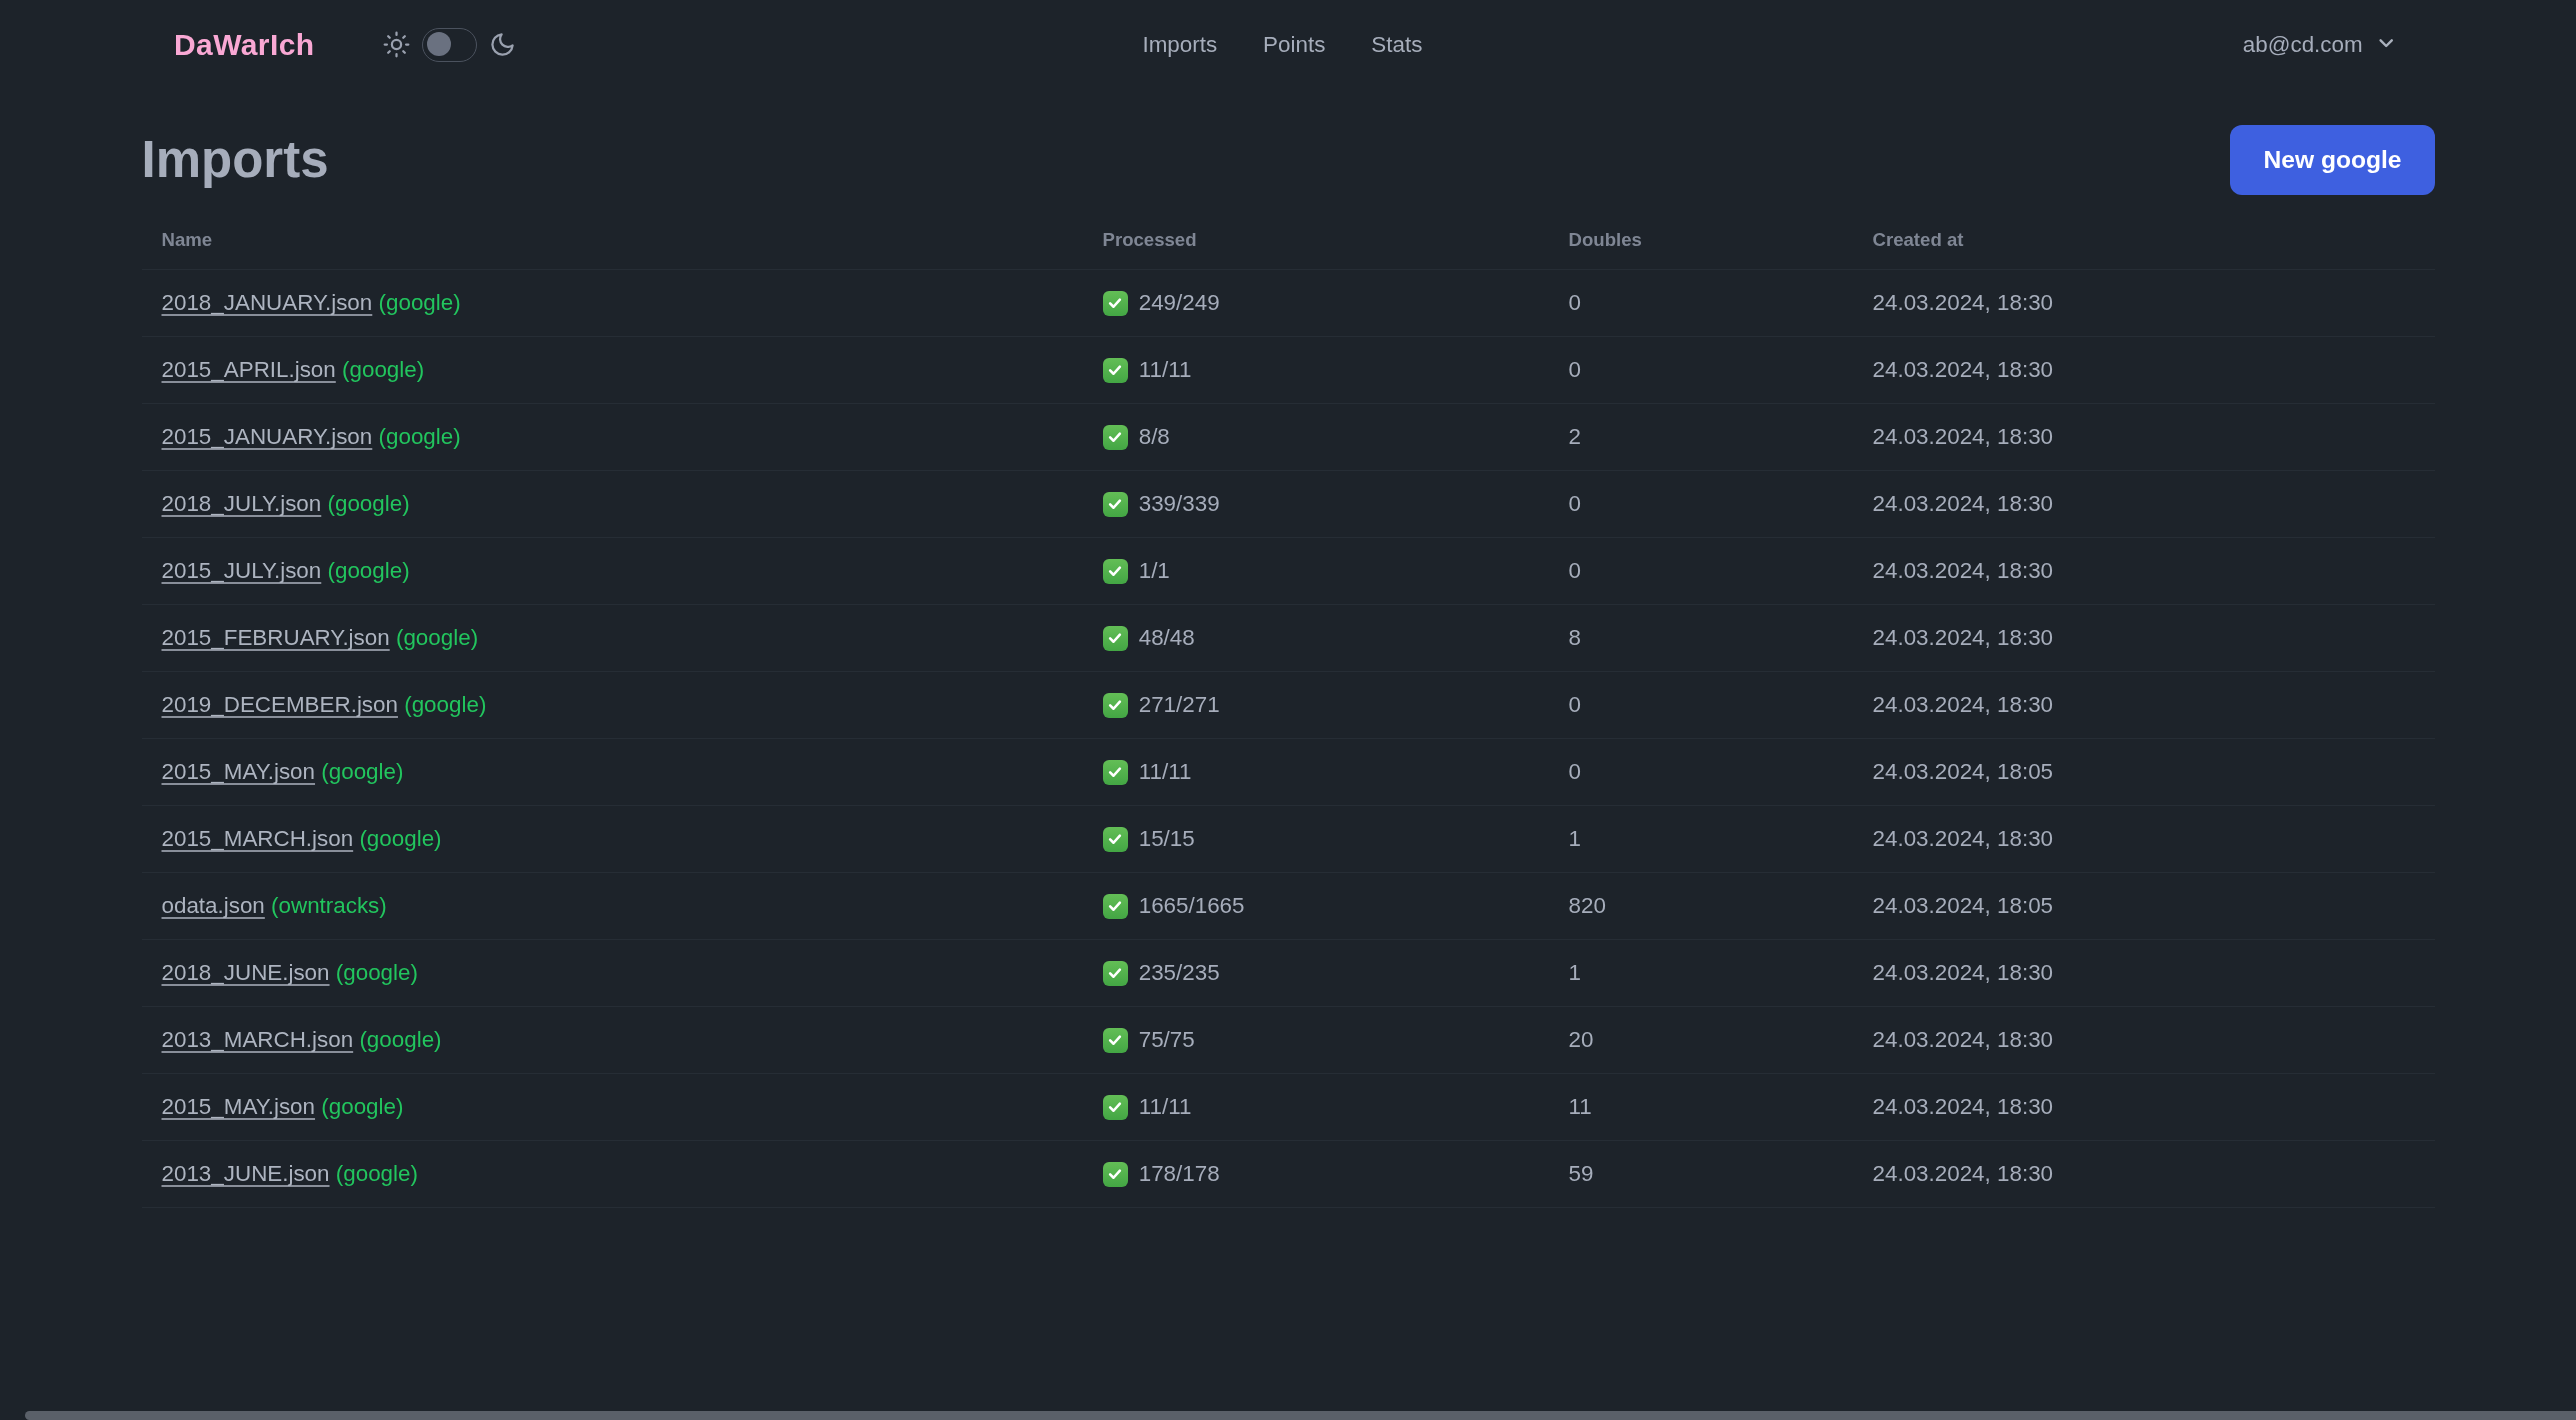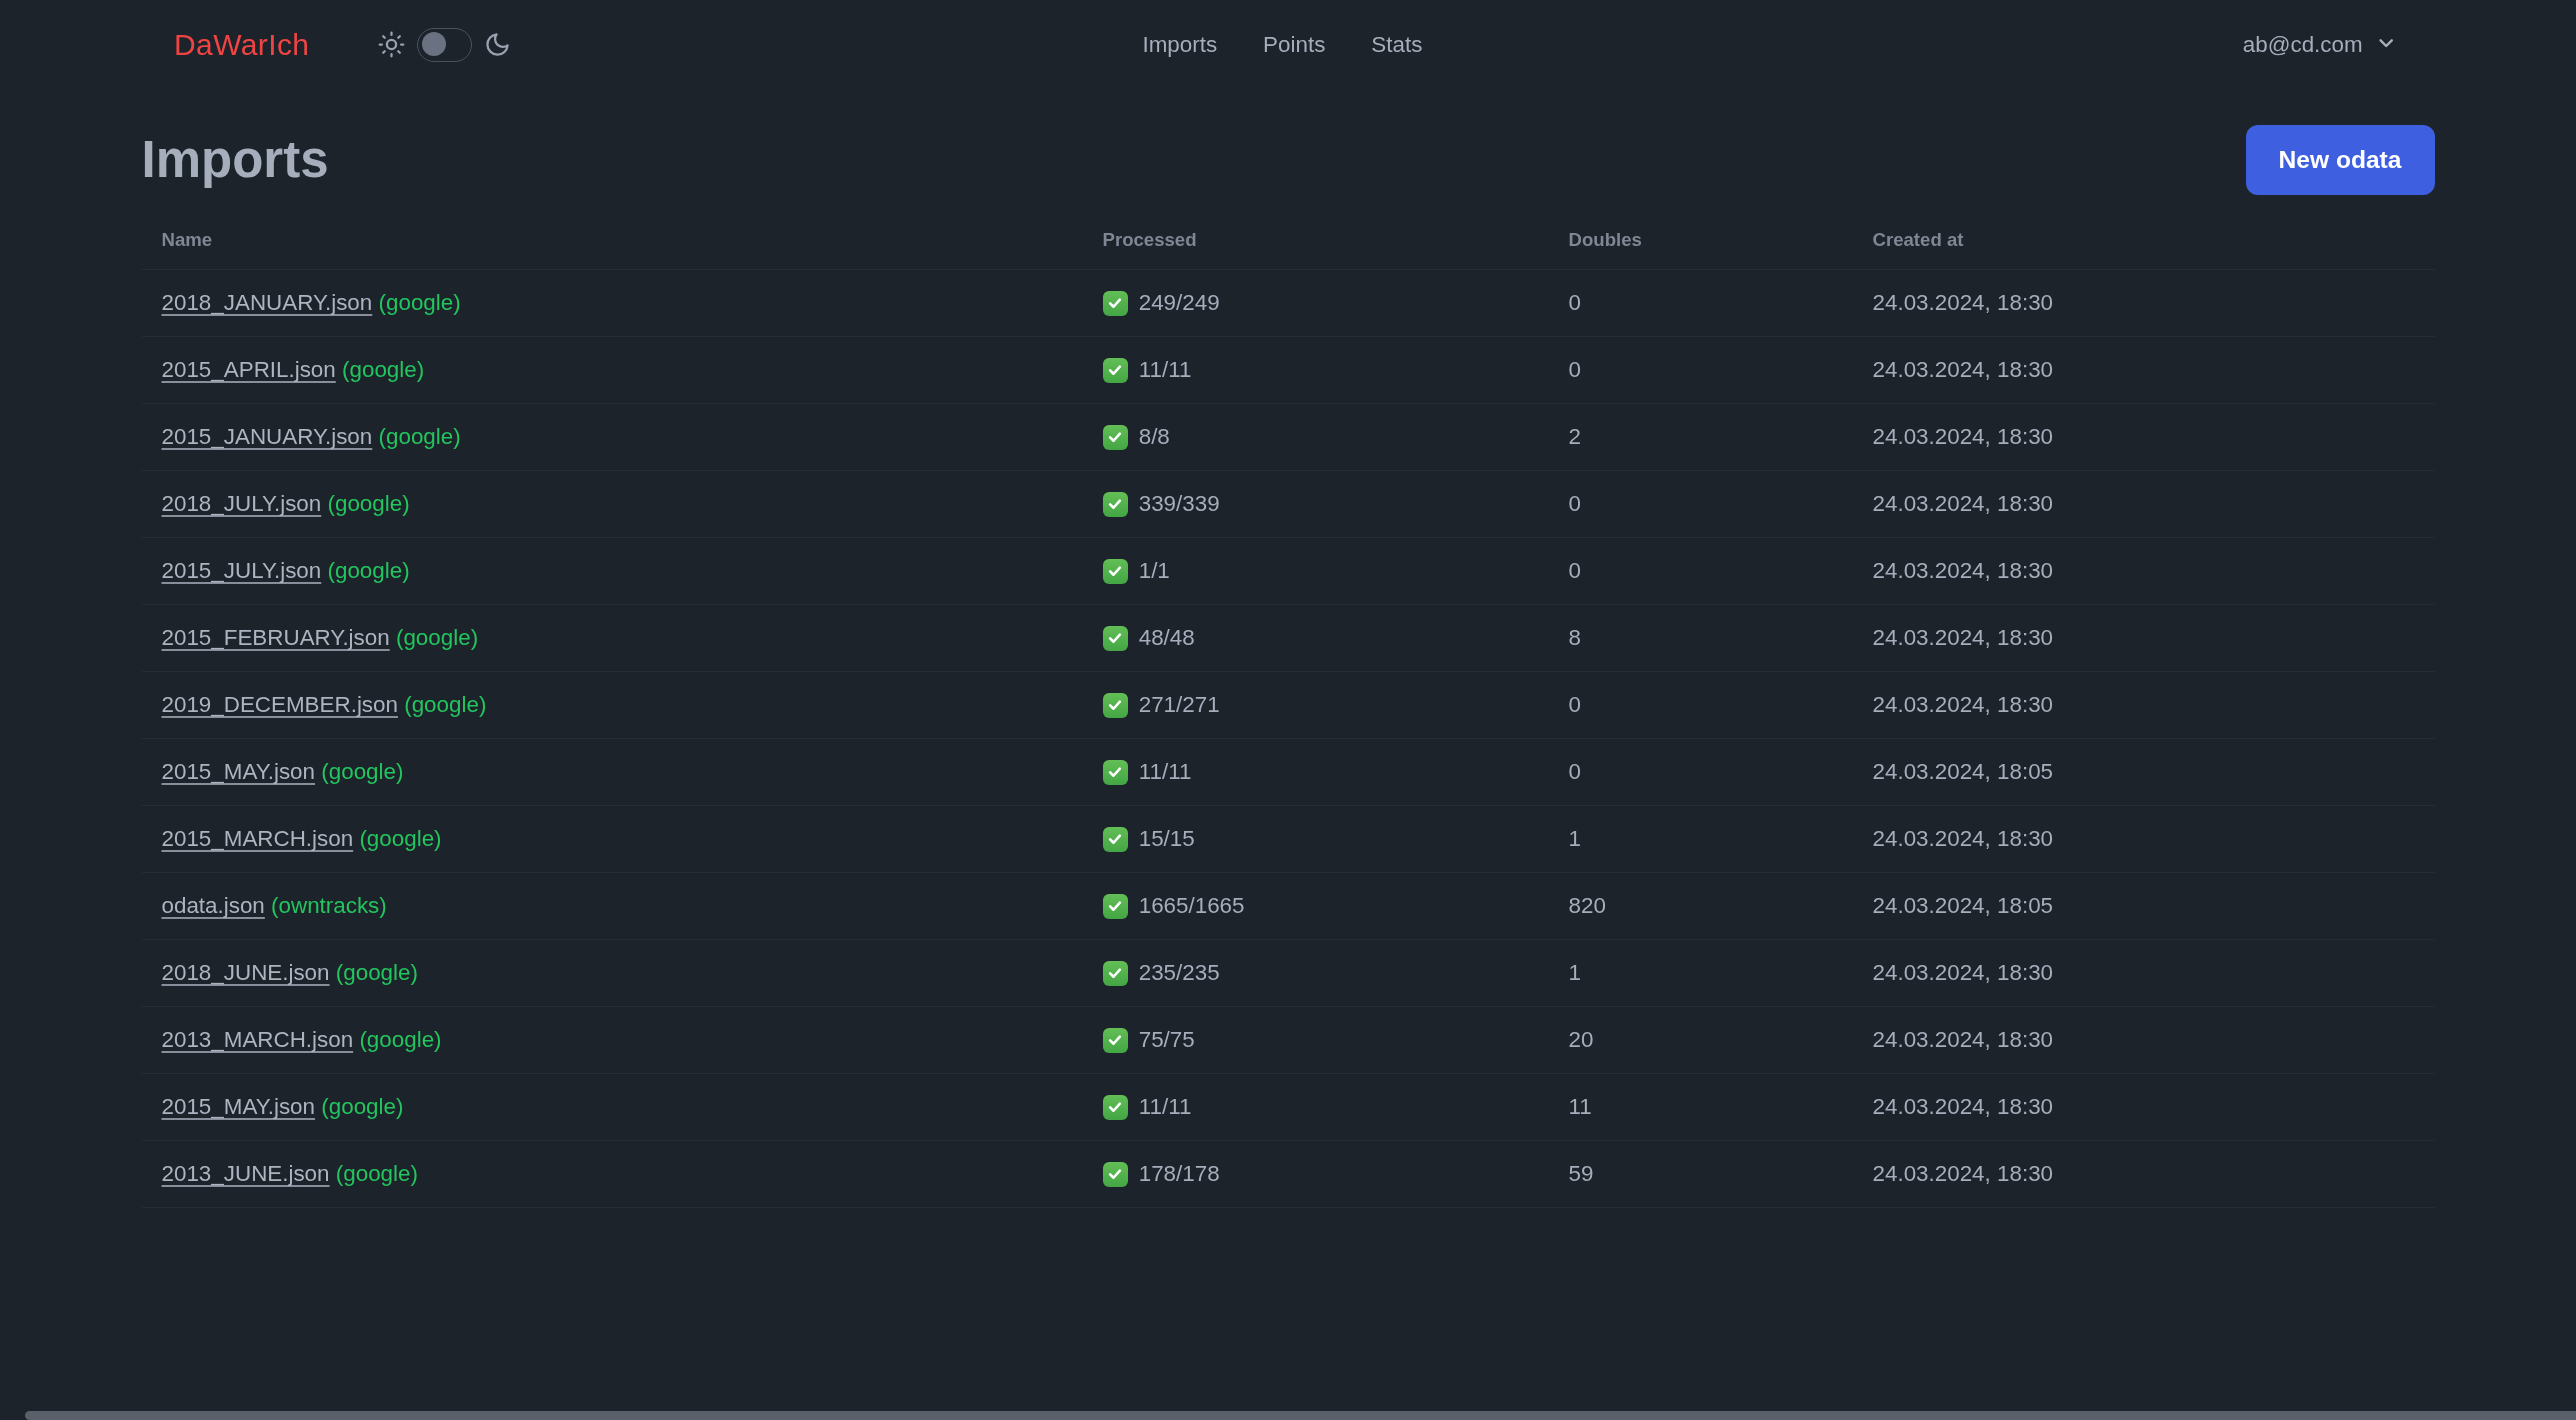--- a/index.html
+++ b/index.html
@@ -12,21 +12,21 @@
   }
 
   
   .navbar {
     height: 89px;
     display: flex;
     align-items: center;
     position: relative;
   }
   .nav-left { display: flex; align-items: center; gap: 69px; margin-left: 174px; }
-  .logo { font-size: 30px; font-weight: 400; color: #ef4444; letter-spacing: 0.4px; }
+  .logo { font-size: 30px; font-weight: 700; color: #f9a8d4; letter-spacing: 0.4px; }
   .theme-group { display: flex; align-items: center; gap: 12px; }
   .theme-group svg { display: block; }
   .toggle {
     width: 55px; height: 34px;
     border: 1.9px solid #4b525e;
     border-radius: 17px;
     position: relative;
     cursor: pointer;
     display: inline-block;
   }
@@ -153,21 +153,21 @@
       <svg width="22.4" height="22.4" viewBox="0 0 24 24" fill="none" stroke="#aab1bd" stroke-width="2.6" stroke-linecap="round" stroke-linejoin="round">
         <polyline points="6 9 12 15 18 9"></polyline>
       </svg>
     </span>
   </div>
 </div>
 
 <div class="container">
   <div class="page-head">
     <h1 class="page-title">Imports</h1>
-    <button class="btn-primary">New odata</button>
+    <button class="btn-primary">New google</button>
   </div>
 
   <table>
     <colgroup>
         <col class="c1">
         <col class="c2">
         <col class="c3">
         <col>
       </colgroup>
     <thead>

